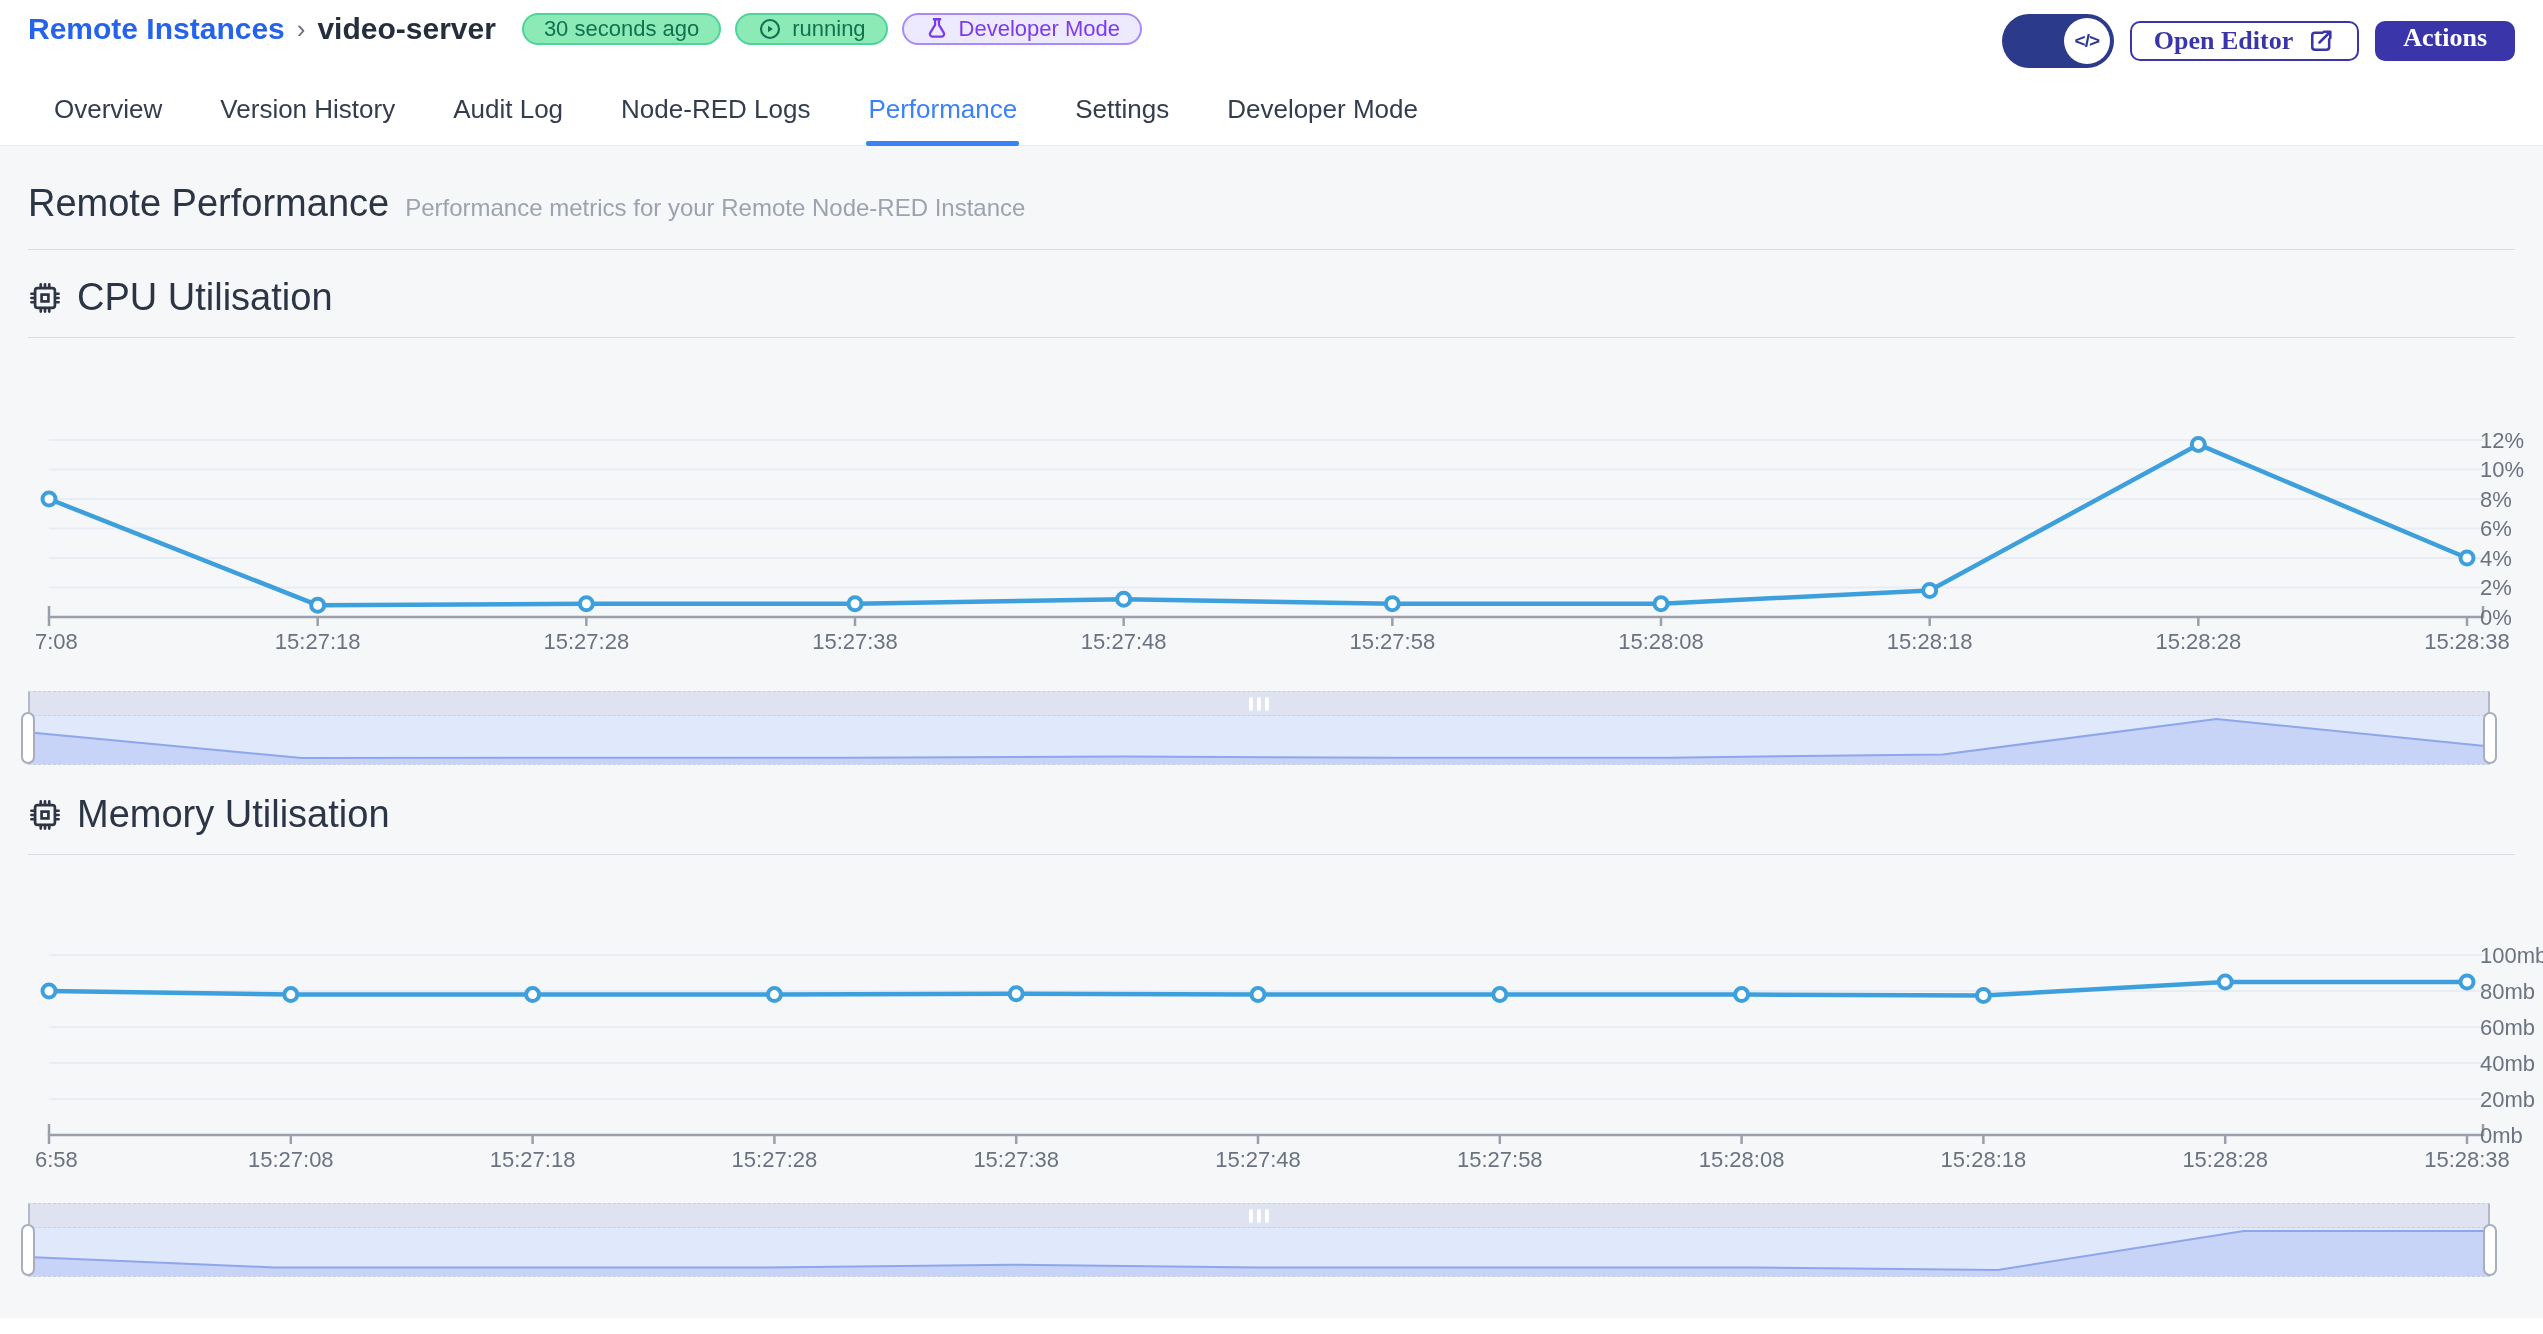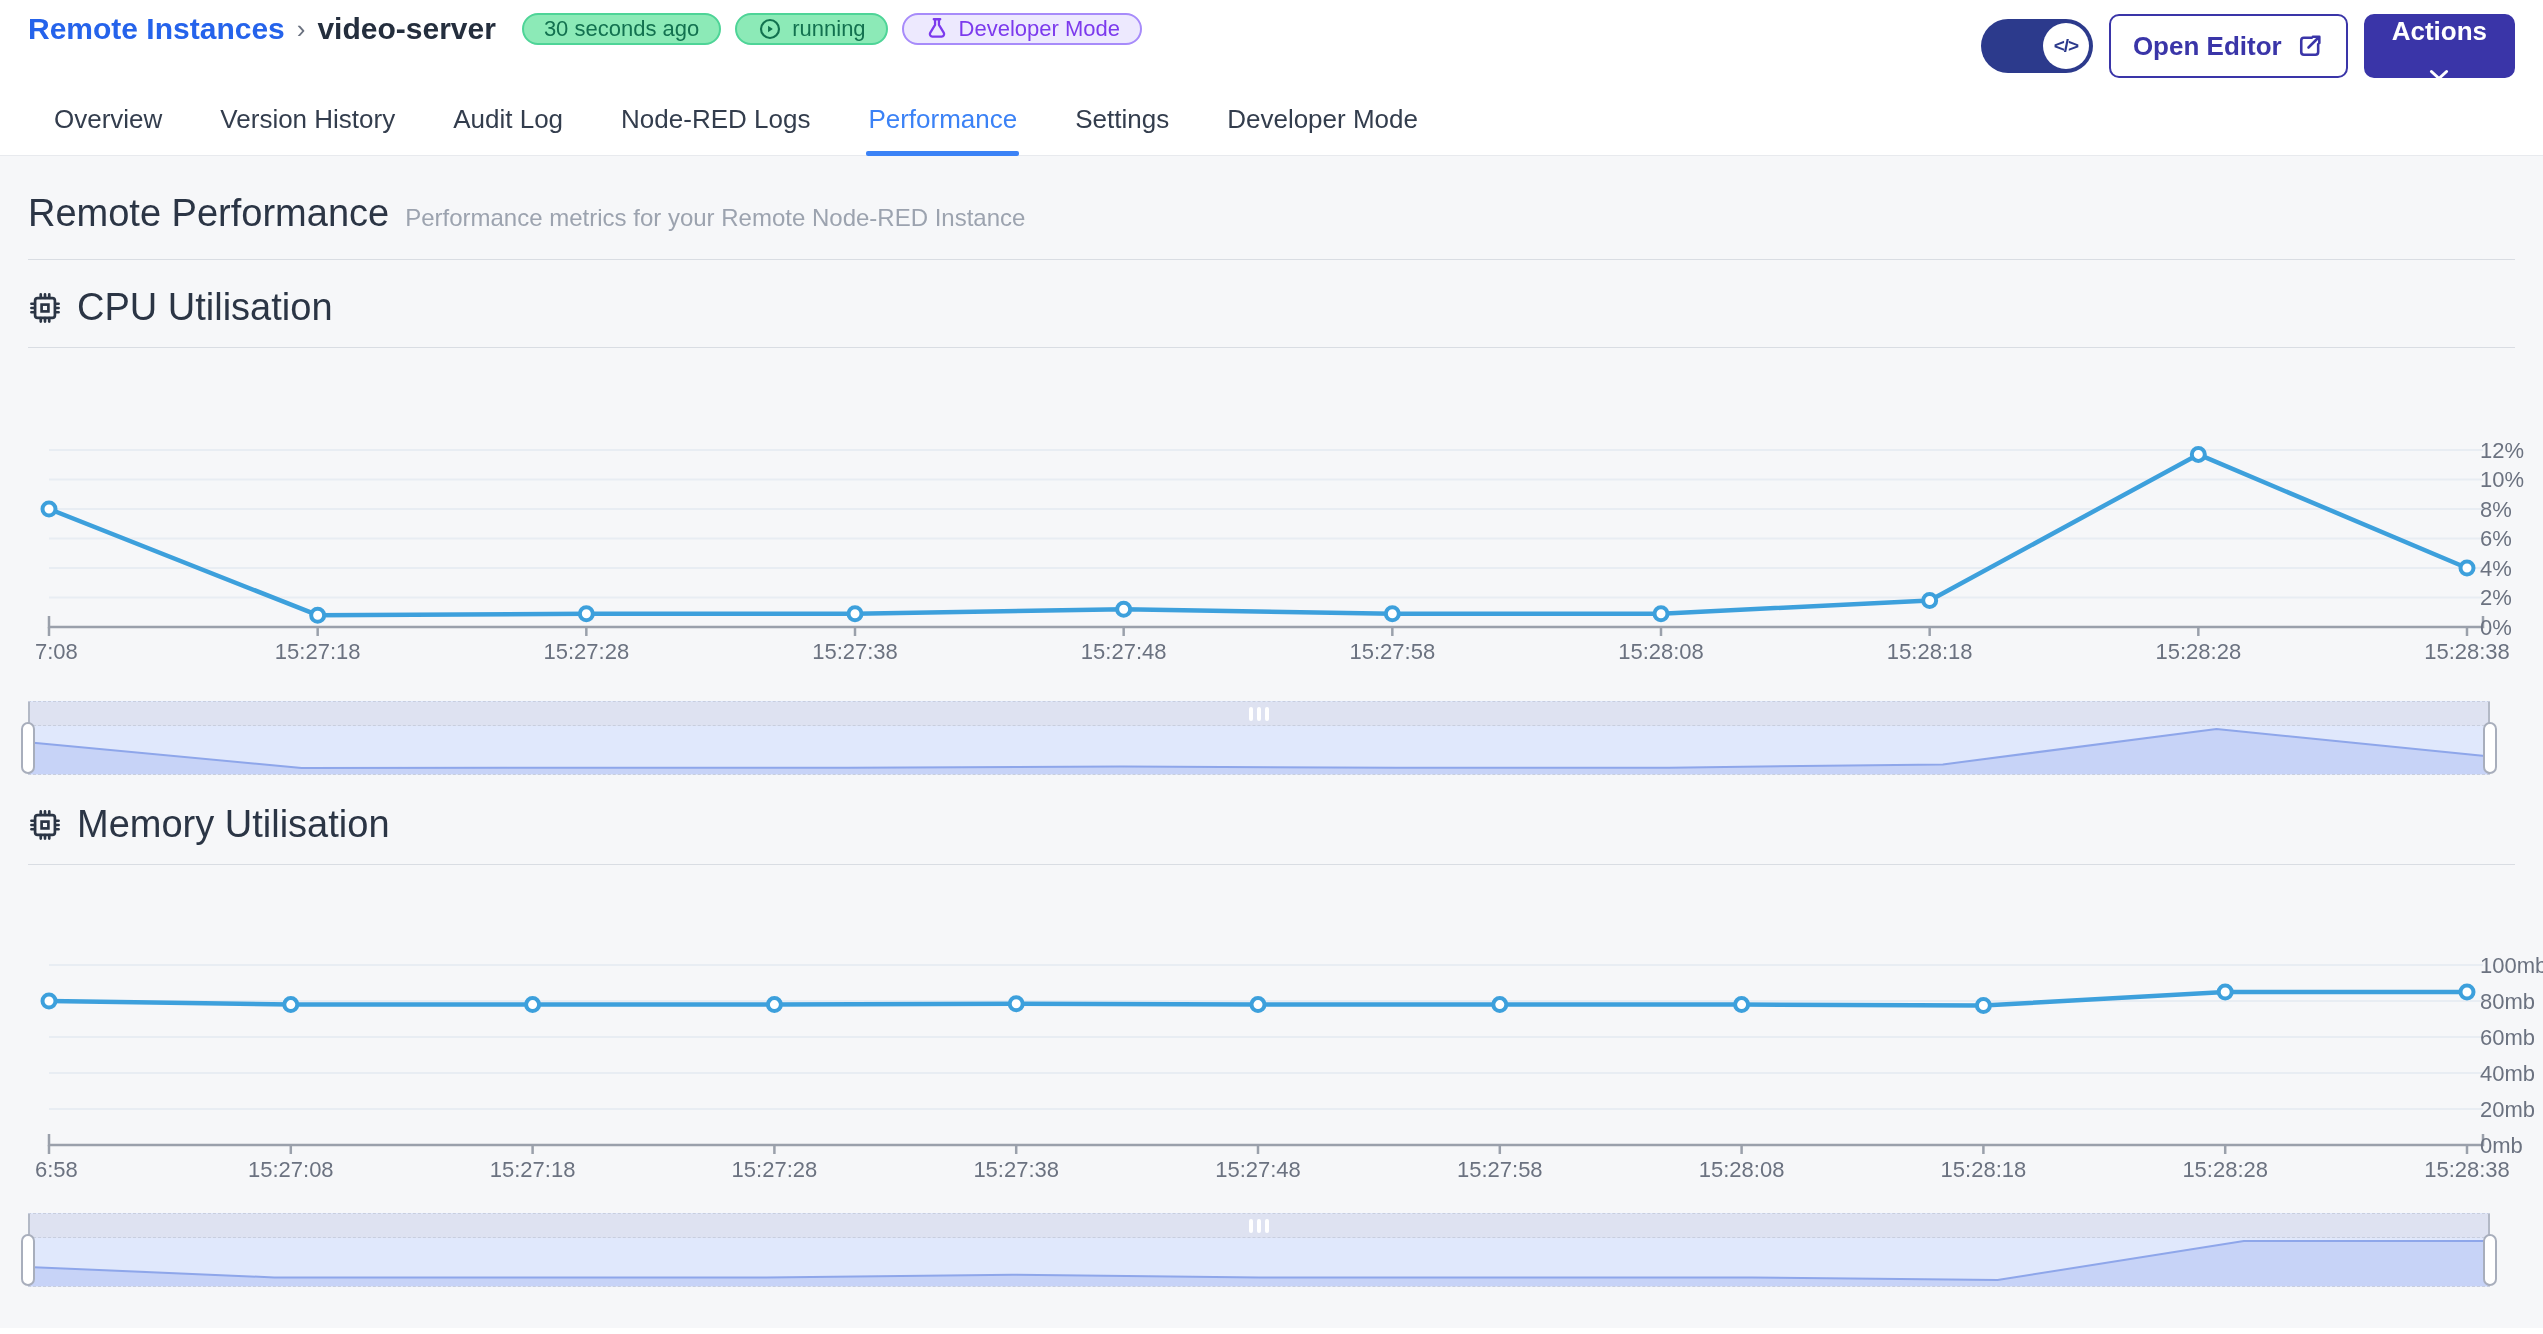--- a/index.html
+++ b/index.html
@@ -20,22 +20,22 @@
   .badge-purple { background:#ede9fe; border:2px solid #a78bfa; color:#7c3aed; }
   .badge .bicon { width:26px; height:26px; display:inline-flex; }
   .badge .bicon svg { width:100%; height:100%; }
   .app-row { margin-top:14px; font-size:24px; color:#5b6573; display:flex; gap:8px; }
   .app-row a { color:#2563eb; text-decoration:none; cursor:pointer; }
 
   .topbar-right { display:flex; align-items:center; gap:16px; padding-top:2px; }
   .toggle { width:112px; height:54px; border-radius:27px; background:#2c3a8c; border:none; position:relative; cursor:pointer; }
   .toggle .knob { position:absolute; top:4px; right:4px; width:46px; height:46px; border-radius:50%; background:#fff;
     display:flex; align-items:center; justify-content:center; font-size:19px; font-weight:bold; color:#2c3a8c; letter-spacing:-1px; }
-  .btn { height:64px; border-radius:10px; font-size:26px; font-weight:bold; display:flex; align-items:center; gap:14px; cursor:pointer;
-    font-family:Liberation Sans, sans-serif; }
+  .btn { height:40px; border-radius:10px; font-size:26px; font-weight:bold; display:flex; align-items:center; gap:14px; cursor:pointer;
+    font-family:Liberation Serif, serif; }
   .btn-outline { background:#fff; border:2px solid #3a35a8; color:#3a35a8; padding:0 22px; }
   .btn-primary { background:#3a35a8; border:2px solid #3a35a8; color:#fff; padding:0 26px;flex-direction:column; }
   .btn svg { width:28px; height:28px; }
 
   
   .tabs { display:flex; gap:54px; padding:26px 28px 0 52px; background:#fff; border-bottom:1px solid #e8eaee; }
   .tab { background:none; border:none; font-family:"Liberation Sans", sans-serif; font-size:26px; color:#333d4d;
     padding:0 2px 20px 2px; cursor:pointer; position:relative; white-space:nowrap; }
   .tab.active { color:#3b82f6; }
   .tab.active::after { content:""; position:absolute; left:0; right:0; bottom:-1px; height:5px; background:#3b82f6; border-radius:2px; }

